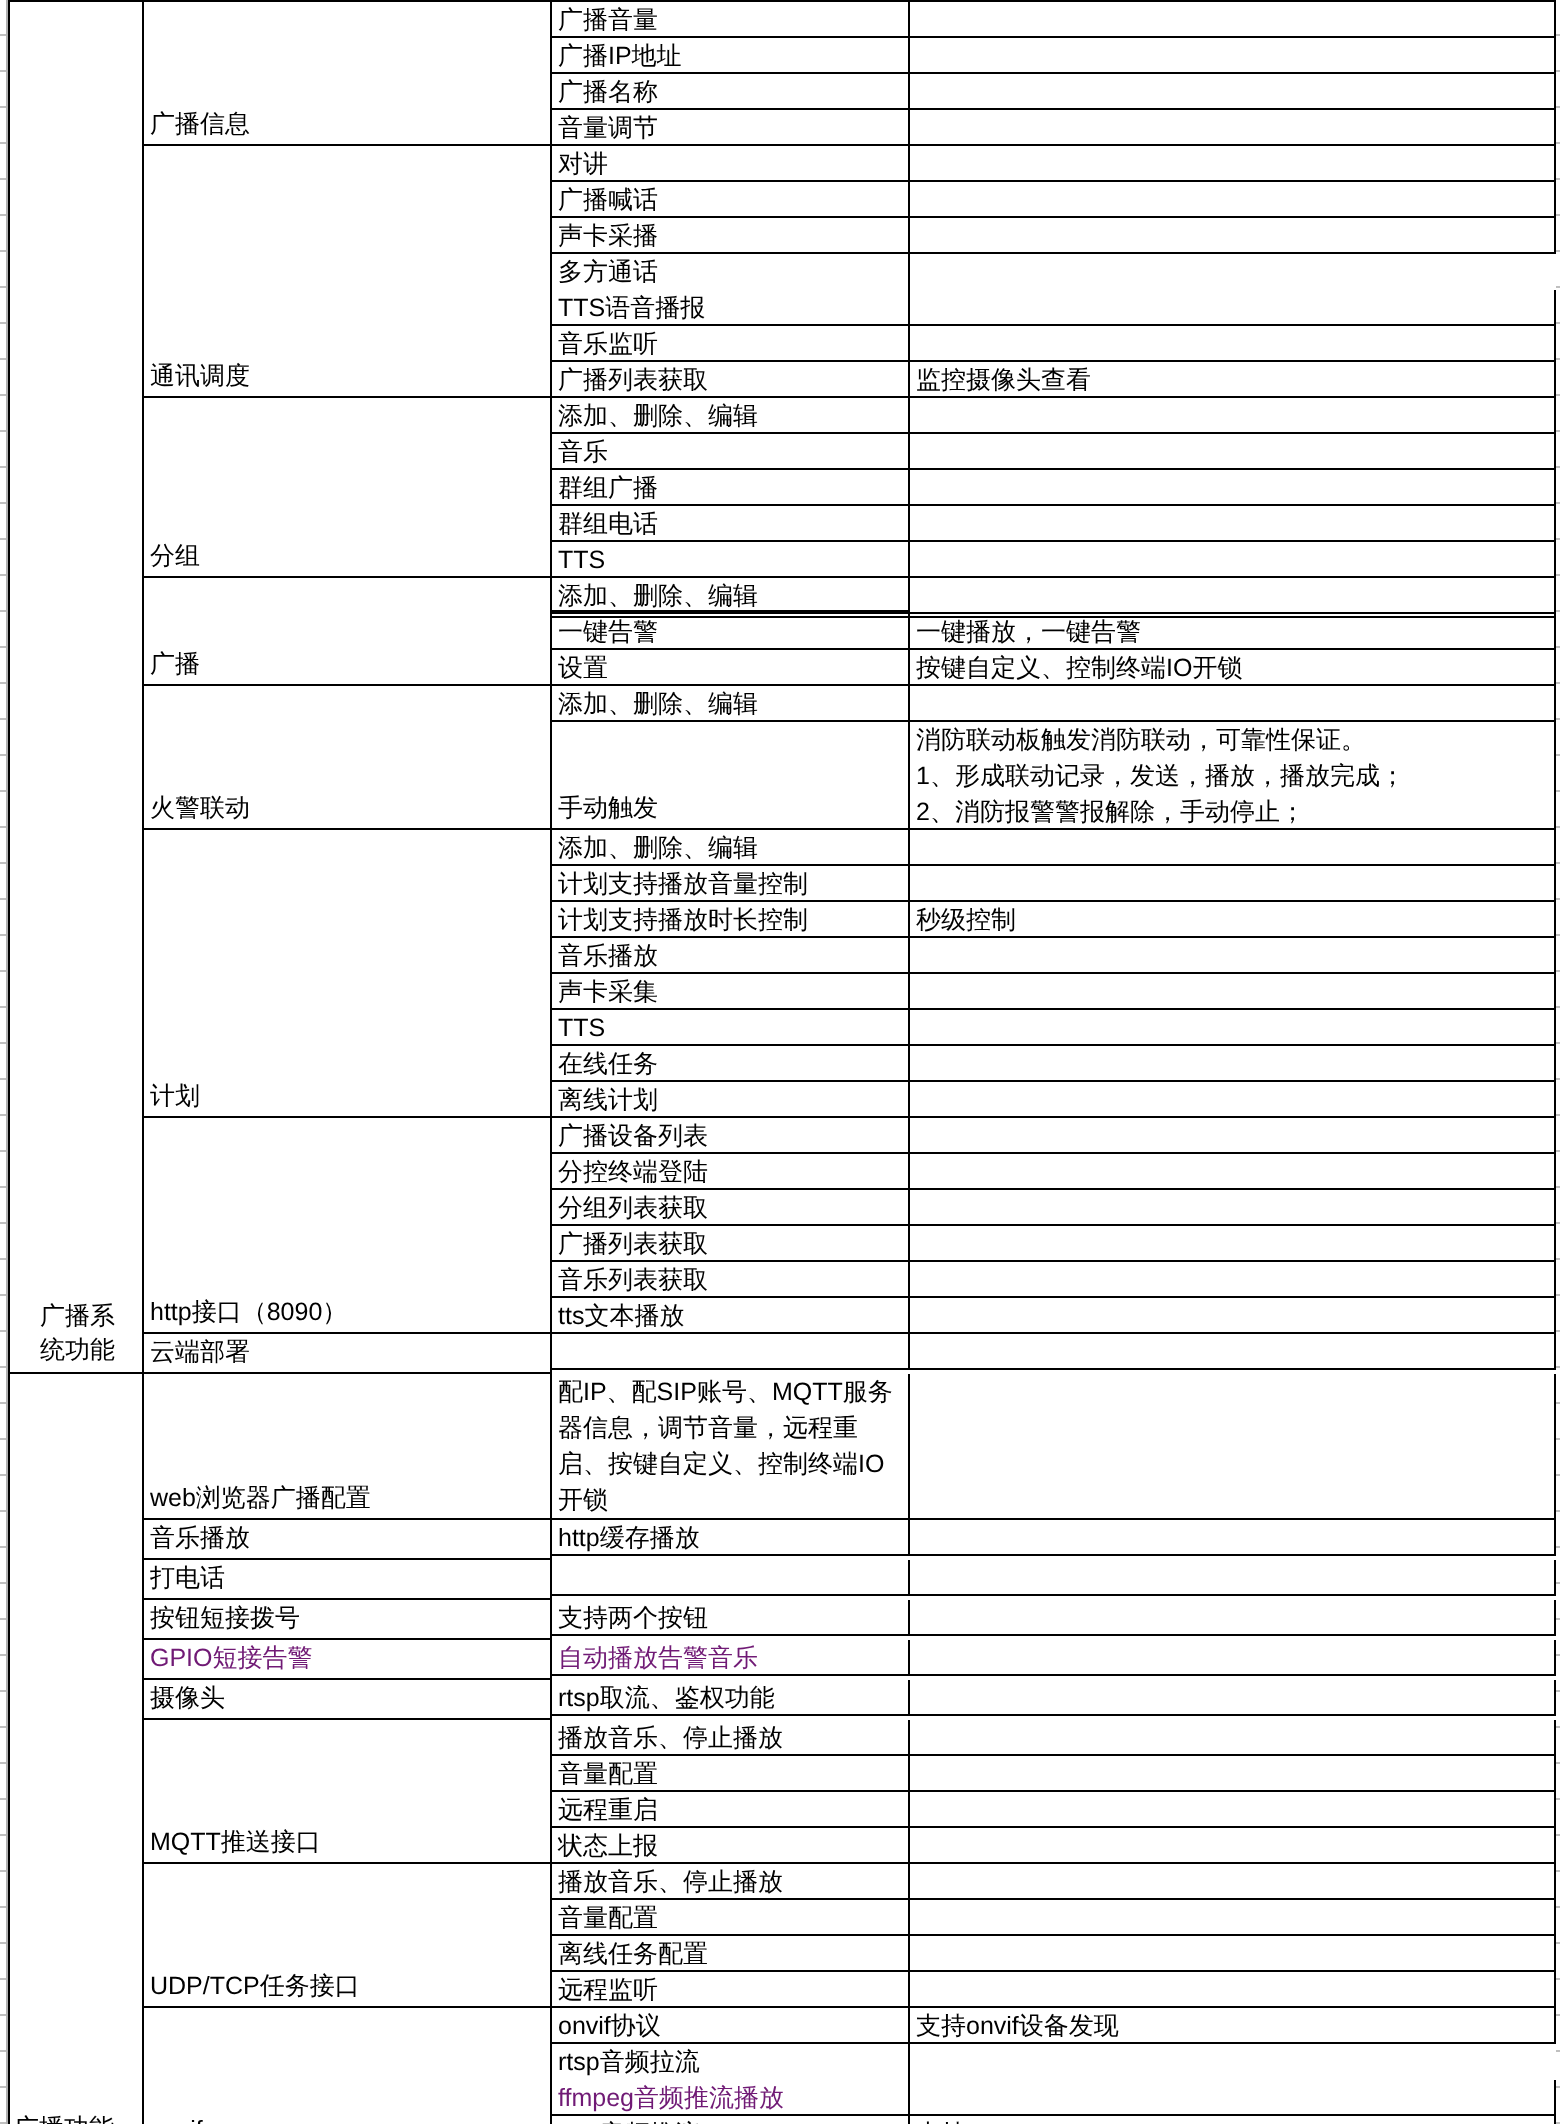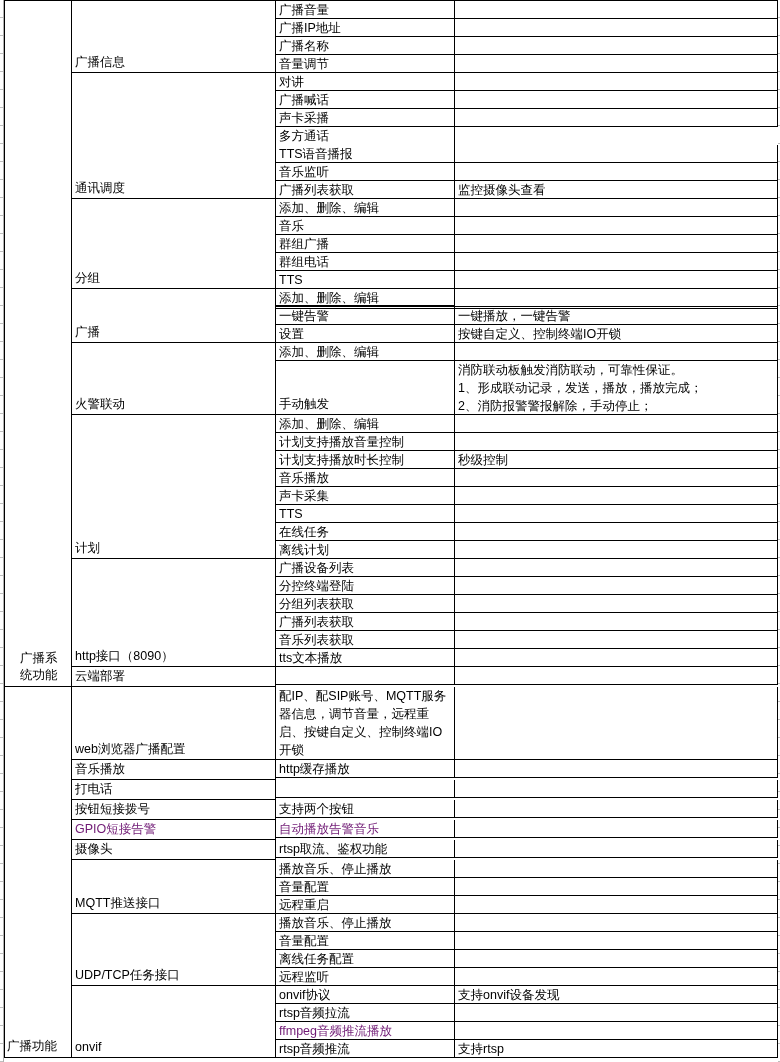--- a/index.html
+++ b/index.html
@@ -312,20 +312,24 @@
               <div class="colE"></div>
             </div>
             <div class="row" style="height: 18px;">
               <div class="colD">音量配置</div>
               <div class="colE"></div>
             </div>
             <div class="row" style="height: 18px;">
               <div class="colD">远程重启</div>
               <div class="colE"></div>
             </div>
+            <div class="row" style="height: 18px;">
+              <div class="colD">状态上报</div>
+              <div class="colE"></div>
+            </div>
           </div>
         </div>
         <div class="group">
           <div class="colC">UDP/TCP任务接口</div>
           <div class="rows">
             <div class="row" style="height: 18px;">
               <div class="colD">播放音乐、停止播放</div>
               <div class="colE"></div>
             </div>
             <div class="row" style="height: 18px;">
@@ -342,21 +346,21 @@
             </div>
           </div>
         </div>
         <div class="group">
           <div class="colC">onvif</div>
           <div class="rows">
             <div class="row" style="height: 18px;">
               <div class="colD">onvif协议</div>
               <div class="colE">支持onvif设备发现</div>
             </div>
-            <div class="row" style="height: 18px;">
+            <div class="row" style="height: 18px; flex-direction: column;">
               <div class="colD">rtsp音频拉流</div>
               <div class="colE"></div>
             </div>
             <div class="row" style="height: 18px;">
               <div class="colD red">ffmpeg音频推流播放</div>
               <div class="colE red"></div>
             </div>
             <div class="row" style="height: 18px;">
               <div class="colD">rtsp音频推流</div>
               <div class="colE">支持rtsp</div>

